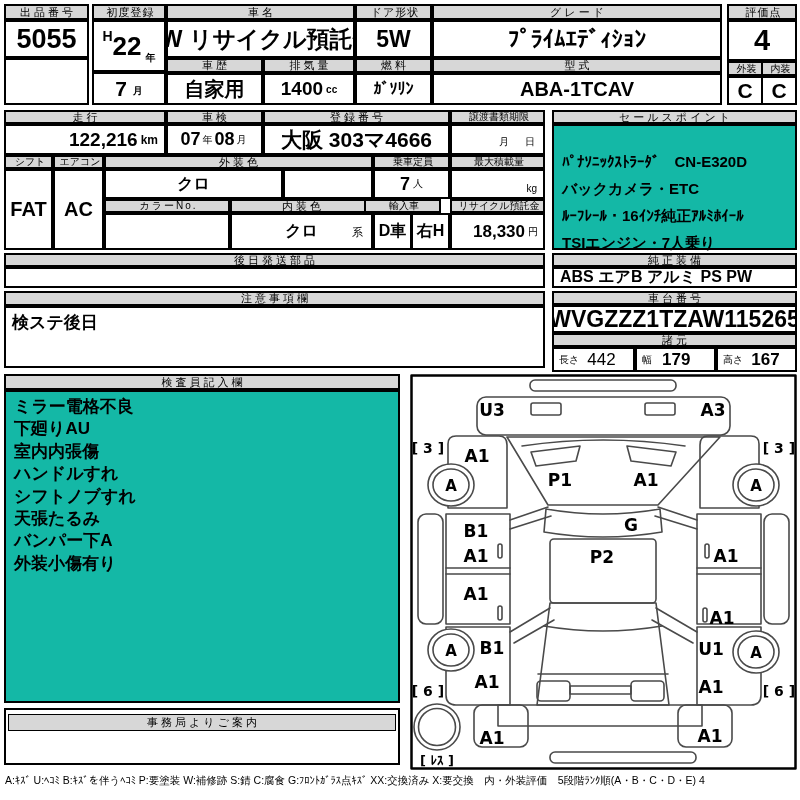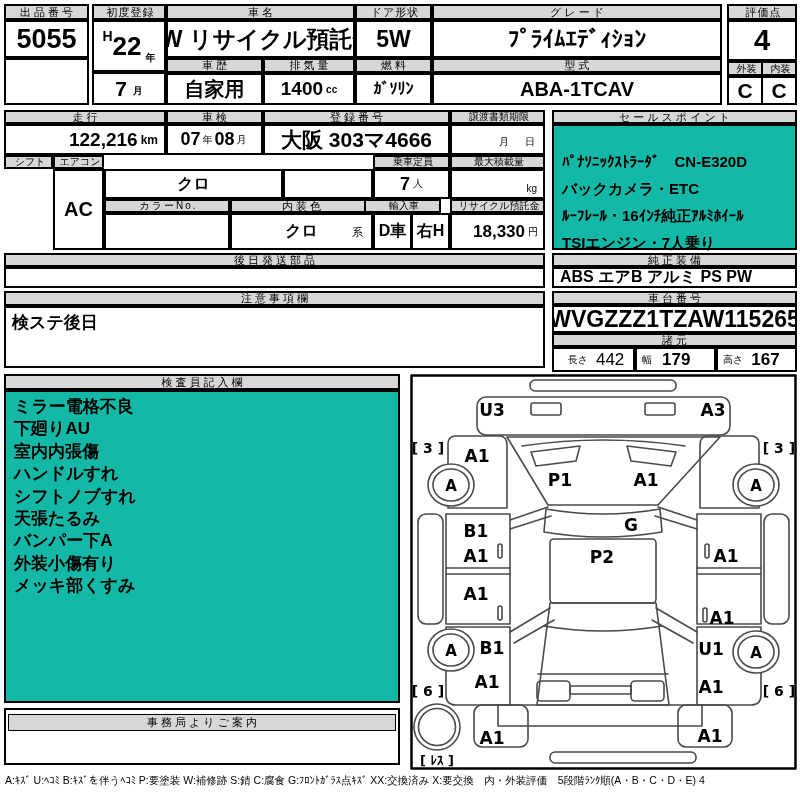--- a/index.html
+++ b/index.html
@@ -79,23 +79,25 @@
   </div>
   <div class="c hd" style="left:263px;top:110px;width:187px;height:14px">登録番号</div>
   <div class="c vl" style="left:263px;top:124px;width:187px;height:31px;font-size:21px">大阪 303マ4666</div>
   <div class="c hd ls0" style="left:450px;top:110px;width:95px;height:14px;font-size:10px">譲渡書類期限</div>
   <div class="c right" style="left:450px;top:124px;width:95px;height:31px;align-items:flex-end;padding:0 8px 4px 0;font-size:10px;gap:16px">
     <span>月</span>
       <span>日</span>
   </div>
 
   <div class="c hd ls0" style="left:4px;top:155px;width:49px;height:14px;font-size:10px">シフト</div>
+  <div class="c vl" style="left:4px;top:169px;width:49px;height:81px;font-size:20px">FAT</div>
   <div class="c hd ls0" style="left:53px;top:155px;width:51px;height:14px;font-size:10px">エアコン</div>
   <div class="c vl" style="left:53px;top:169px;width:51px;height:81px;font-size:20px">AC</div>
 
+  <div class="c hd" style="left:104px;top:155px;width:269px;height:14px">外装色</div>
   <div class="c vl" style="left:104px;top:169px;width:179px;height:30px;font-size:16px">クロ</div>
   <div class="c" style="left:283px;top:169px;width:90px;height:30px"></div>
   <div class="c hd ls0" style="left:373px;top:155px;width:77px;height:14px;font-size:10px">乗車定員</div>
   <div class="c vl" style="left:373px;top:169px;width:77px;height:30px">
     <span style="font-size:18px">7</span>
       <span class="u" style="font-weight:normal">人</span>
   </div>
   <div class="c hd ls0" style="left:450px;top:155px;width:95px;height:14px;font-size:10px">最大積載量</div>
   <div class="c right" style="left:450px;top:169px;width:95px;height:30px;align-items:flex-end;padding:0 6px 3px 0;font-size:10px">
     <span>kg</span>
@@ -129,21 +131,21 @@
   <div class="c" style="left:4px;top:267px;width:541px;height:21px"></div>
   <div class="c hd" style="left:552px;top:253px;width:245px;height:14px">純正装備</div>
   <div class="c vl left" style="left:552px;top:267px;width:245px;height:21px;font-size:16px;padding-left:6px">ABS エアB アルミ PS PW</div>
 
   <div class="c hd" style="left:4px;top:291px;width:541px;height:15px">注意事項欄</div>
   <div class="c vl left" style="left:4px;top:306px;width:541px;height:62px;align-items:flex-start;padding:3px 0 0 6px;font-size:17px">検ステ後日</div>
 
   <div class="c hd" style="left:552px;top:291px;width:245px;height:14px">車台番号</div>
   <div class="c vl" style="left:552px;top:305px;width:245px;height:28px;font-size:23px">WVGZZZ1TZAW115265</div>
   <div class="c hd" style="left:552px;top:333px;width:245px;height:14px">諸元</div>
-  <div class="c" style="left:552px;top:347px;width:83px;height:25px;justify-content:center;padding-left:5px">
+  <div class="c" style="left:552px;top:347px;width:83px;height:25px;justify-content:flex-start;padding-left:5px">
     <span style="font-size:10px">長さ</span>
       <span style="font-size:17px;font-weight:normal;margin-left:8px">442</span>
   </div>
   <div class="c" style="left:635px;top:347px;width:81px;height:25px;justify-content:flex-start;padding-left:5px">
     <span style="font-size:10px">幅</span>
       <span style="font-size:17px;font-weight:bold;margin-left:10px">179</span>
   </div>
   <div class="c" style="left:716px;top:347px;width:81px;height:25px;justify-content:flex-start;padding-left:5px">
     <span style="font-size:10px">高さ</span>
       <span style="font-size:17px;font-weight:bold;margin-left:8px">167</span>
@@ -152,21 +154,20 @@
   <div class="c hd" style="left:4px;top:374px;width:396px;height:16px">検査員記入欄</div>
   <div class="lines" style="left:4px;top:390px;width:396px;height:313px">
     <div>ミラー電格不良</div>
     <div>下廻りAU</div>
     <div>室内内張傷</div>
     <div>ハンドルすれ</div>
     <div>シフトノブすれ</div>
     <div>天張たるみ</div>
     <div>バンパー下A</div>
     <div>外装小傷有り</div>
-    <div>メッキ部くすみ</div>
   </div>
 
   <div class="c" style="left:4px;top:708px;width:396px;height:57px"></div>
   <div class="c hd" style="left:8px;top:714px;width:388px;height:17px;border-width:1px">事務局よりご案内</div>
 
   <svg viewBox="0 0 387 396" style="position:absolute;left:410px;top:374px;width:387px;height:396px">
     <g fill="none" stroke="#4a4a4a" stroke-width="1.6" stroke-linejoin="round" stroke-linecap="round">
       <rect x="1.5" y="1.5" width="384" height="393" stroke="#000" stroke-width="2.5"></rect>
       <rect x="120" y="6" width="146" height="11" rx="5"></rect>
       <rect x="67" y="23" width="253" height="38" rx="9"></rect>

